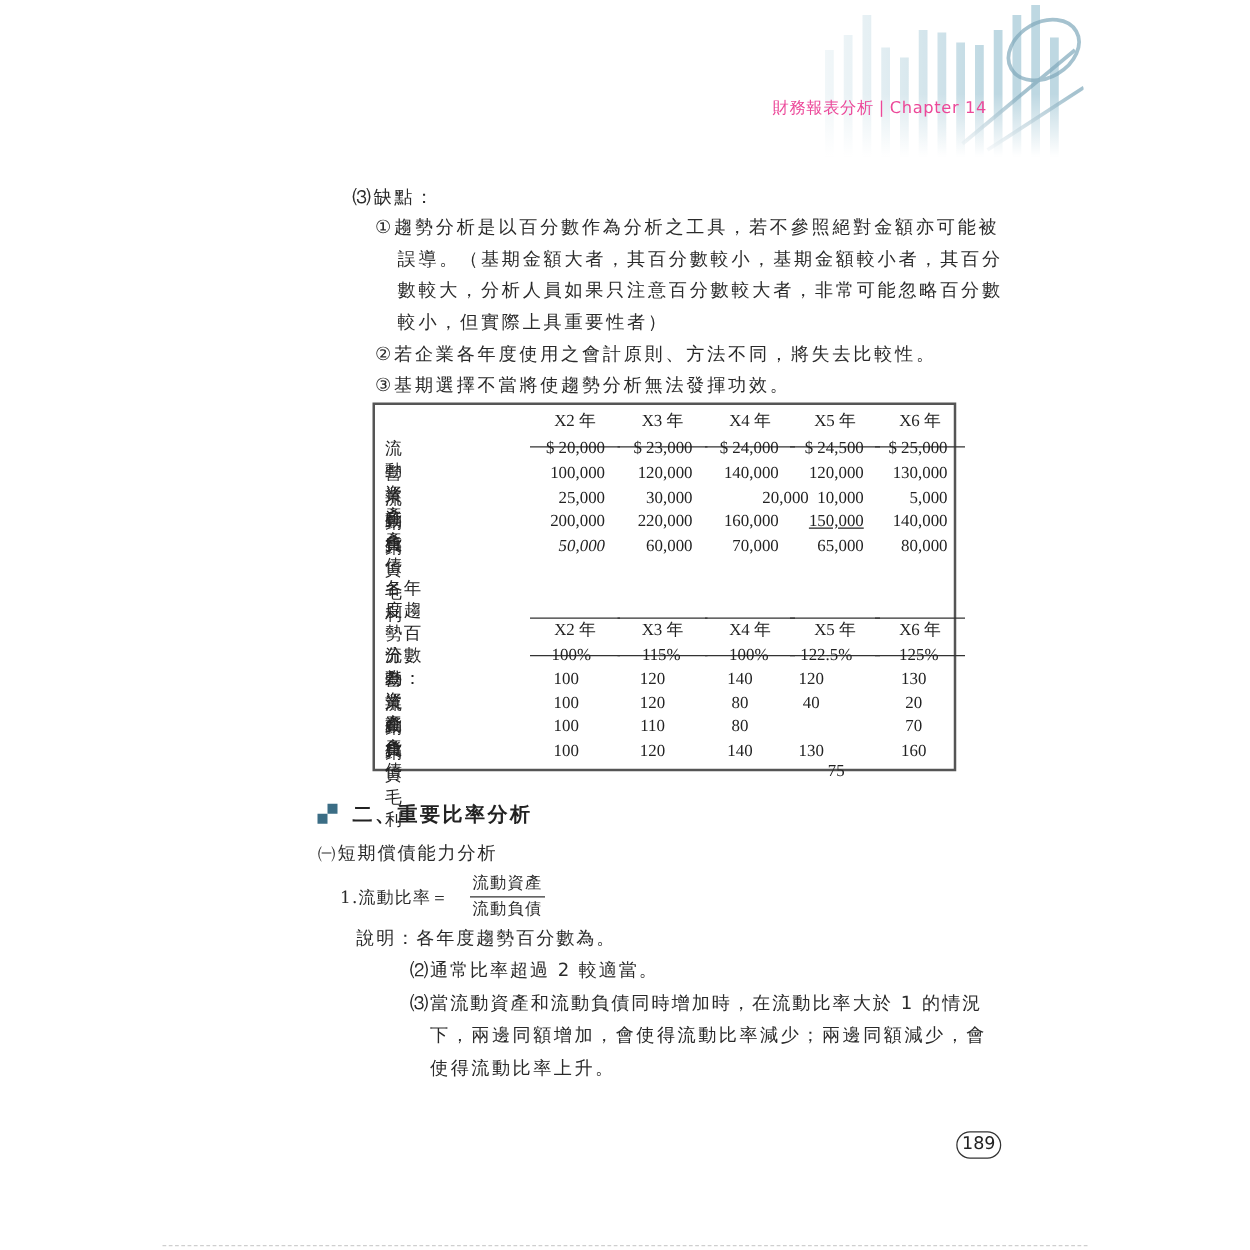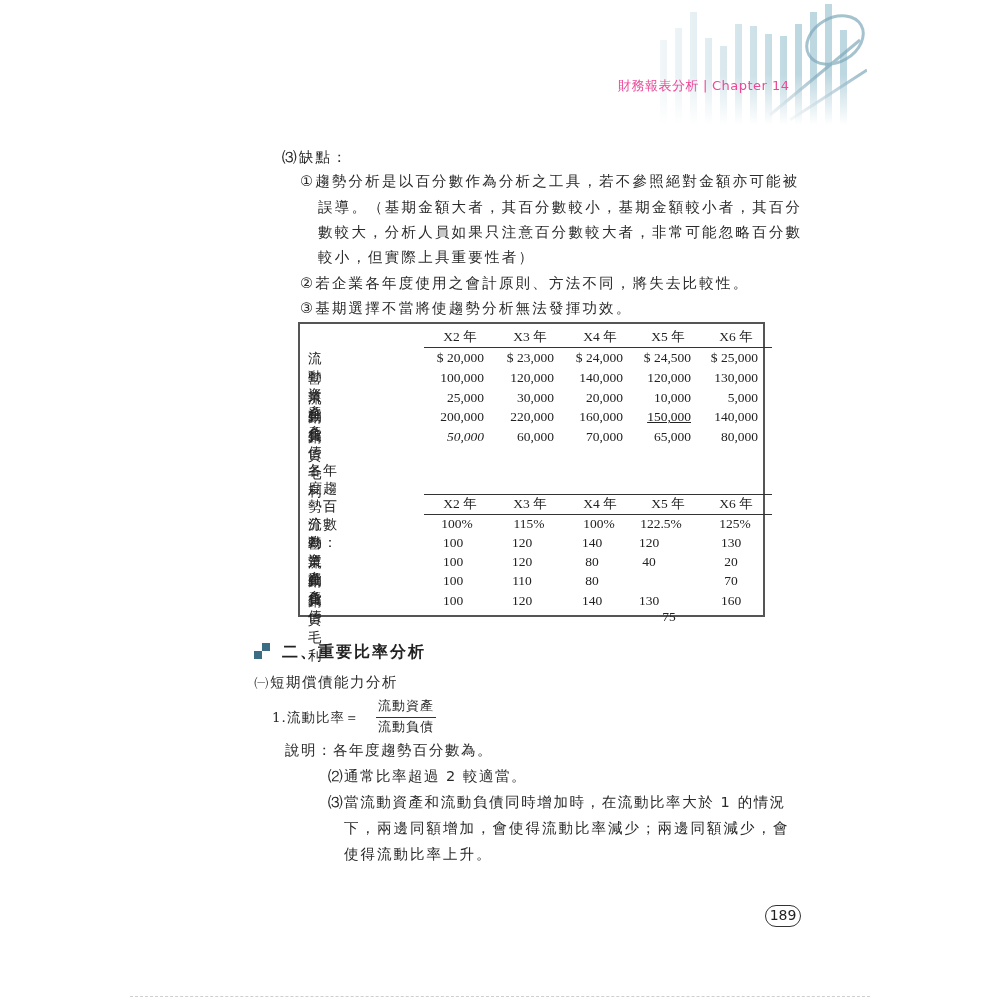--- a/index.html
+++ b/index.html
@@ -8,21 +8,21 @@
   .hdr-art { position:absolute; left:620px; top:0; width:247px; height:125px; overflow:hidden; }
   .hdr-art .fade { position:absolute; inset:0;
     background:linear-gradient(90deg, #ffffff 0%, rgba(255,255,255,0.55) 35%, rgba(255,255,255,0) 70%),
                linear-gradient(0deg, #ffffff 0%, rgba(255,255,255,0) 40%); }
   .hdr-title { position:absolute; left:618px; top:77px; font-size:13px; color:#ec4899; white-space:nowrap; letter-spacing:0.5px; }
   .hdr-title .sep { margin:0 4px; }
   .abs { position:absolute; white-space:nowrap; }
   .txt { font-size:14.5px; letter-spacing:2.2px; color:#2a2a2a; }
   .box { position:absolute; left:298px; top:322px; width:467px; height:295px; border:2px solid #555; box-sizing:border-box; }
   .tbl { position:absolute; font-family:"Liberation Serif", "DejaVu Serif", serif; font-size:13.5px; color:#222; }
-  .colh { position:absolute; text-align:center; width:72px; border-bottom:1.5px solid #333; padding-bottom:1px; }
+  .colh { position:absolute; text-align:center; width:72px; border-bottom:1.5px solid #333; padding-bottom:11px; }
   .colh.top { border-top:1.5px solid #333; }
   .rowlbl { position:absolute; font-family:"DejaVu Sans", sans-serif; font-size:13.5px; letter-spacing:1px; }
   .cell { position:absolute; width:70px; text-align:right; }
   .cellp { position:absolute; width:70px; text-align:center; }
   .sec-title { position:absolute; left:282px; top:642px; font-size:16px; font-weight:bold; letter-spacing:2px; color:#222; }
   .sq { position:absolute; width:8px; height:8px; background:#3b6d85; }
   .frac { position:absolute; left:320px; top:697px; font-family:"DejaVu Serif", serif; font-size:13px; letter-spacing:1px; }
   .pagenum { position:absolute; left:765px; top:905px; width:36px; height:22px; border:1.5px solid #333; border-radius:11px;
              box-sizing:border-box; font-size:14px; text-align:center; line-height:19px; color:#222; }
   .footer-dash { position:absolute; left:130px; top:996px; width:740px; border-top:1px dashed #cfcfcf; }
@@ -97,21 +97,21 @@
     <div class="cell" style="left:414px; top:370px;">100,000</div>
     <div class="cell" style="left:484px; top:370px;">120,000</div>
     <div class="cell" style="left:553px; top:370px;">140,000</div>
     <div class="cell" style="left:621px; top:370px;">120,000</div>
     <div class="cell" style="left:688px; top:370px;">130,000</div>
   </div>
   <div>
     <div class="rowlbl" style="left:308px; top:390px;">流動負債</div>
     <div class="cell" style="left:414px; top:390px;">25,000</div>
     <div class="cell" style="left:484px; top:390px;">30,000</div>
-    <div class="cell" style="left:553px; top:390px;">20,000</div>
+    <div class="cell" style="left:553px; top:390px;padding-left:24px;">20,000</div>
     <div class="cell" style="left:621px; top:390px;">10,000</div>
     <div class="cell" style="left:688px; top:390px;">5,000</div>
   </div>
   <div>
     <div class="rowlbl" style="left:308px; top:409px;">銷貨</div>
     <div class="cell" style="left:414px; top:409px;">200,000</div>
     <div class="cell" style="left:484px; top:409px;">220,000</div>
     <div class="cell" style="left:553px; top:409px;">160,000</div>
     <div class="cell" style="left:621px; top:409px;text-decoration:underline;">150,000</div>
     <div class="cell" style="left:688px; top:409px;">140,000</div>

